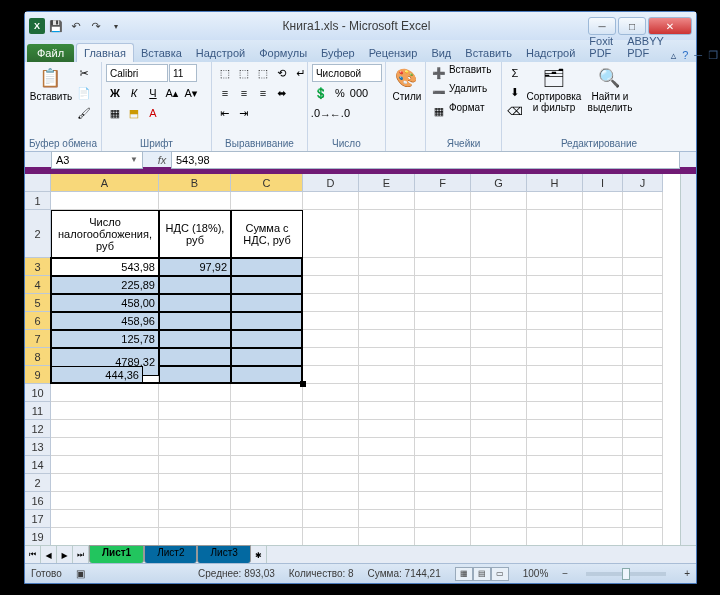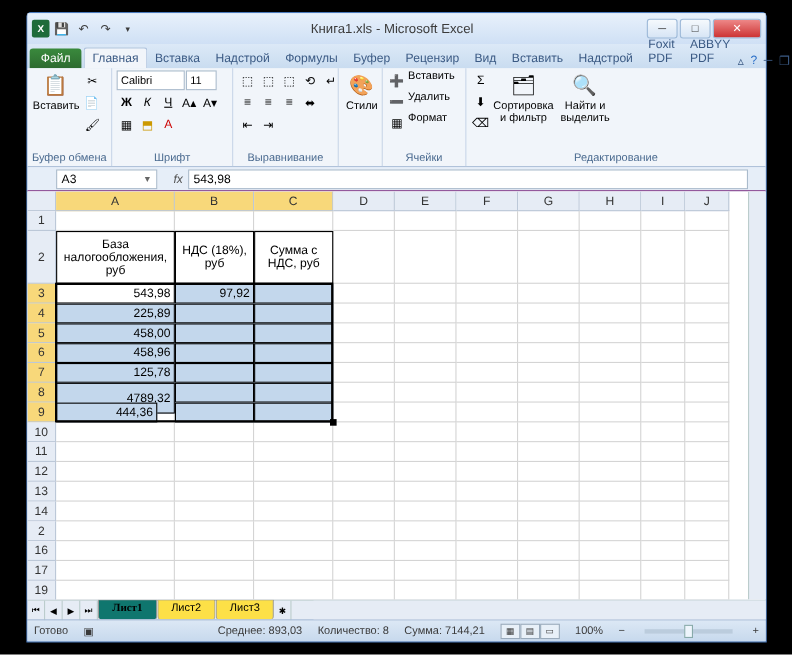--- a/index.html
+++ b/index.html
@@ -21,21 +21,21 @@
 .ribbon { height: 90px; background: #f1f5fa; border-bottom: 1px solid #a9bdd6; display: flex; font-size: 10px; }
 .group { border-right: 1px solid #c9d6e8; padding: 2px 4px; display: flex; flex-direction: column; }
 .group-body { flex: 1; display: flex; gap: 2px; align-items: flex-start; }
 .group-label { text-align: center; font-size: 10px; color: #4a6a8f; padding-top: 1px; }
 .big-btn { display: flex; flex-direction: column; align-items: center; width: 44px; padding: 2px; cursor: pointer; }
 .big-btn .ico { width: 30px; height: 24px; display: flex; align-items: center; justify-content: center; font-size: 18px; }
 .big-btn .lbl { font-size: 10px; text-align: center; line-height: 11px; margin-top: 1px; }
 .combo { height: 18px; border: 1px solid #abc; background: #fff; font-size: 10px; padding: 0 3px; display: flex; align-items: center; }
 .btn-row { display: flex; gap: 1px; }
 .sm-btn { width: 18px; height: 18px; border: 1px solid transparent; display: flex; align-items: center; justify-content: center; font-size: 11px; cursor: pointer; }
-.namebox-row { height: 22px; background: #e6eef8; border-bottom: 1px solid #701a75; display: flex; align-items: center; font-size: 11px; }
+.namebox-row { height: 22px; background: #e6eef8; border-bottom: 7px solid #701a75; display: flex; align-items: center; font-size: 11px; }
 .namebox { width: 92px; background: #fff; border: 1px solid #abc; margin-left: 26px; height: 18px; padding: 0 4px; display: flex; align-items: center; }
 .namebox .dd { margin-left: auto; font-size: 8px; color: #666; }
 .fx { width: 18px; text-align: center; font-style: italic; color: #555; margin-left: 10px; }
 .formula-bar { flex: 1; background: #fff; border: 1px solid #abc; height: 18px; margin-right: 16px; padding: 0 4px; display: flex; align-items: center; }
 .grid-area { flex: 1; display: flex; background: #fff; overflow: hidden; position: relative; }
 .corner { width: 26px; height: 18px; background: #e6ecf5; border-right: 1px solid #bcc8d8; border-bottom: 1px solid #bcc8d8; position: absolute; left: 0; top: 0; }
 .col-headers { position: absolute; left: 26px; top: 0; height: 18px; display: flex; }
 .col-h { height: 18px; background: #e6ecf5; border-right: 1px solid #bcc8d8; border-bottom: 1px solid #bcc8d8; font-size: 11px; display: flex; align-items: center; justify-content: center; color: #333; }
 .col-h.sel { background: #f8d87a; }
 .row-headers { position: absolute; left: 0; top: 18px; width: 26px; }
@@ -46,22 +46,22 @@
 .cell.header-cell { border: 1px solid #000; justify-content: center; text-align: center; line-height: 12px; }
 .cell.data-cell { border: 1px solid #000; justify-content: flex-end; }
 .cell.sel { background: #c3d7ec; }
 .selection-border { position: absolute; border: 2px solid #000; pointer-events: none; }
 .fill-handle { position: absolute; width: 6px; height: 6px; background: #000; }
 .vscroll { position: absolute; right: 0; top: 0; bottom: 0; width: 16px; background: #e6ecf5; border-left: 1px solid #bcc; }
 .hscroll-row { height: 18px; display: flex; background: #e6ecf5; border-top: 1px solid #bcc; font-size: 10px; }
 .sheet-nav { display: flex; }
 .sheet-nav-btn { width: 16px; height: 18px; border-right: 1px solid #bcc; display: flex; align-items: center; justify-content: center; font-size: 8px; cursor: pointer; }
 .sheet-tab { padding: 1px 12px; background: #fff; border: 1px solid #999; border-bottom: none; border-radius: 0 0 3px 3px; margin-top: -1px; cursor: pointer; }
-.sheet-tab.active { background: #0f766e; font-weight: bold; font-family: Liberation Serif, serif; }
-.sheet-tab.inactive { background: #fde047; }
+.sheet-tab.active { background: #22c55e; font-weight: bold; }
+.sheet-tab.inactive { background: #0369a1; }
 .hscroll-track { flex: 1; background: #e6ecf5; position: relative; margin-left: 20px; }
 .statusbar { height: 20px; background: linear-gradient(#dce8f5,#c7d9ed); border-top: 1px solid #a9bdd6; display: flex; align-items: center; font-size: 10px; color: #3a3a3a; padding: 0 6px; gap: 14px; }
 .status-spacer { flex: 1; }
 .view-btns { display: flex; gap: 0; }
 .view-btn { width: 18px; height: 14px; border: 1px solid #9ab; background: #e8f0f8; font-size: 8px; display: flex; align-items: center; justify-content: center; }
 .zoom-slider { width: 80px; height: 4px; background: #bcd; position: relative; margin: 0 4px; }
 .zoom-thumb { position: absolute; width: 8px; height: 12px; background: #eef5fc; border: 1px solid #8aa; top: -4px; left: 36px; }
 </style>
 </head>
 <body>
@@ -166,20 +166,37 @@
           <div class="sm-btn">≡</div>
           <div class="sm-btn">≡</div>
           <div class="sm-btn">⬌</div>
         </div>
         <div class="btn-row">
           <div class="sm-btn">⇤</div>
           <div class="sm-btn">⇥</div>
         </div>
       </div>
       <div class="group-label">Выравнивание</div>
+    </div>
+    <div class="group" style="width:78px">
+      <div class="group-body" style="flex-direction:column">
+        <div class="combo" style="width:70px">
+            <span>Числовой</span>
+          </div>
+        <div class="btn-row">
+          <div class="sm-btn">💲</div>
+          <div class="sm-btn">%</div>
+          <div class="sm-btn">000</div>
+        </div>
+        <div class="btn-row">
+          <div class="sm-btn">.0→</div>
+          <div class="sm-btn">←.0</div>
+        </div>
+      </div>
+      <div class="group-label">Число</div>
     </div>
     <div class="group" style="width:40px">
       <div class="group-body">
         <div class="big-btn" style="width:36px">
           <div class="ico">🎨</div>
           <div class="lbl">Стили</div>
         </div>
       </div>
       <div class="group-label"></div>
     </div>
@@ -439,21 +456,21 @@
         <div class="cell" style="left: 0px; top: 336px; width: 108px; height: 18px;"></div>
         <div class="cell" style="left: 108px; top: 336px; width: 72px; height: 18px;"></div>
         <div class="cell" style="left: 180px; top: 336px; width: 72px; height: 18px;"></div>
         <div class="cell" style="left: 252px; top: 336px; width: 56px; height: 18px;"></div>
         <div class="cell" style="left: 308px; top: 336px; width: 56px; height: 18px;"></div>
         <div class="cell" style="left: 364px; top: 336px; width: 56px; height: 18px;"></div>
         <div class="cell" style="left: 420px; top: 336px; width: 56px; height: 18px;"></div>
         <div class="cell" style="left: 476px; top: 336px; width: 56px; height: 18px;"></div>
         <div class="cell" style="left: 532px; top: 336px; width: 40px; height: 18px;"></div>
         <div class="cell" style="left: 572px; top: 336px; width: 40px; height: 18px;"></div>
-        <div class="cell header-cell" style="left: 0px; top: 18px; width: 108px; height: 48px;">База налогообложения, руб</div>
+        <div class="cell header-cell" style="left: 0px; top: 18px; width: 108px; height: 48px;">Число налогообложения, руб</div>
         <div class="cell header-cell" style="left: 108px; top: 18px; width: 72px; height: 48px;">НДС (18%), руб</div>
         <div class="cell header-cell" style="left: 180px; top: 18px; width: 72px; height: 48px;">Сумма с НДС, руб</div>
         <div class="cell data-cell" style="left: 0px; top: 66px; width: 108px; height: 18px;">543,98</div>
         <div class="cell data-cell sel" style="left: 108px; top: 66px; width: 72px; height: 18px;">97,92</div>
         <div class="cell data-cell sel" style="left: 180px; top: 66px; width: 72px; height: 18px;"></div>
         <div class="cell data-cell sel" style="left: 0px; top: 84px; width: 108px; height: 18px;">225,89</div>
         <div class="cell data-cell sel" style="left: 108px; top: 84px; width: 72px; height: 18px;"></div>
         <div class="cell data-cell sel" style="left: 180px; top: 84px; width: 72px; height: 18px;"></div>
         <div class="cell data-cell sel" style="left: 0px; top: 102px; width: 108px; height: 18px;">458,00</div>
         <div class="cell data-cell sel" style="left: 108px; top: 102px; width: 72px; height: 18px;"></div>

